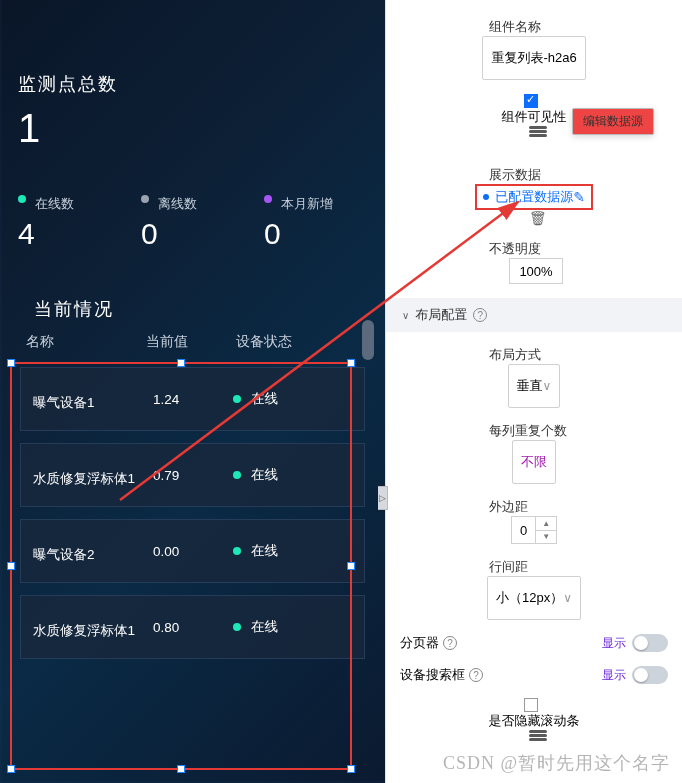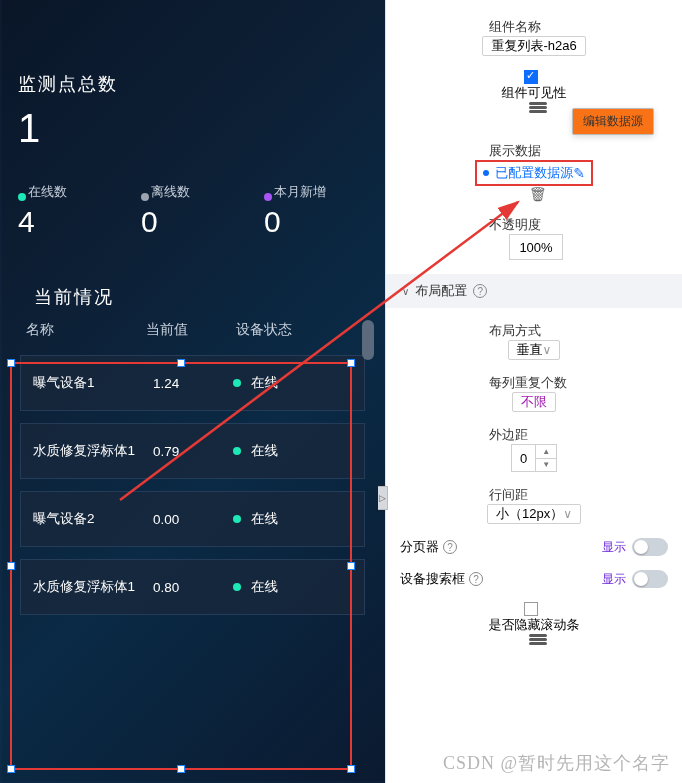--- a/index.html
+++ b/index.html
@@ -10,62 +10,62 @@
 .dashboard { width: 385px; height: 100%; background: linear-gradient(135deg, #0a1628 0%, #0d1f35 30%, #0a2a45 60%, #0b1a30 100%); color: #fff; padding: 14px 18px; position: relative; overflow: hidden; }
 .dashboard::before { content: ''; position: absolute; inset: 0; background:
   linear-gradient(90deg, rgba(40,80,130,0.15) 0 2px, transparent 2px 60px) repeat,
   linear-gradient(0deg, rgba(40,80,130,0.12) 0 2px, transparent 2px 50px) repeat;
   pointer-events: none; opacity: 0.6; }
 .dashboard > * { position: relative; z-index: 1; }
 .db-title { font-size: 18px; font-weight: 500; margin-top: 58px; letter-spacing: 2px; }
 .db-big { font-size: 40px; font-weight: 300; margin-top: 10px; }
 .stats { display: flex; gap: 20px; margin-top: 32px; }
 .stat { flex: 1; }
-.stat-label { font-size: 13px; display: flex; align-items: flex-end; gap: 2px; color: #c8d0db; }
+.stat-label { font-size: 13px; display: flex; align-items: flex-start; gap: 9px; color: #c8d0db; margin-top: 12px; }
 .dot { width: 8px; height: 8px; border-radius: 50%; display: inline-block; }
 .dot-green { background: #1de9b6; }
 .dot-gray { background: #9aa3af; }
 .dot-purple { background: #a855f7; }
 .stat-val { font-size: 30px; margin-top: 4px; font-weight: 300; letter-spacing: 2px; }
 
 .section-title { font-size: 18px; margin-top: 46px; letter-spacing: 2px; margin-left: 16px; }
 .tbl-head { display: flex; margin-top: 12px; font-size: 14px; color: #c8d0db; padding: 0 8px 4px; }
 .tbl-head > div:nth-child(1){ width:120px; } .tbl-head > div:nth-child(2){ width:90px; } .tbl-head > div:nth-child(3){ flex:1; }
 
 .selection-box { position: absolute; left: 10px; top: 362px; width: 342px; height: 408px; border: 2px solid #e53935; pointer-events: none; z-index: 5; }
 .sel-corner, .sel-mid { position: absolute; width: 8px; height: 8px; background: #fff; border: 1px solid #1e88ff; }
 .sel-corner.tl{top:-5px;left:-5px}.sel-corner.tr{top:-5px;right:-5px}.sel-corner.bl{bottom:-5px;left:-5px}.sel-corner.br{bottom:-5px;right:-5px}
 .sel-mid.tc{top:-5px;left:50%;margin-left:-4px}.sel-mid.bc{bottom:-5px;left:50%;margin-left:-4px}.sel-mid.lc{left:-5px;top:50%;margin-top:-4px}.sel-mid.rc{right:-5px;top:50%;margin-top:-4px}
 
 .rows { margin-top: 12px; display: flex; flex-direction: column; gap: 12px; padding: 0 2px; }
 .row { background: rgba(24, 40, 60, 0.78); border: 1px solid rgba(70,100,140,0.35); padding: 18px 12px; display: flex; align-items: center; font-size: 13.5px; }
-.row .c1{ width:120px; white-space:nowrap; overflow:hidden; } .row .c2{ width:80px; } .row .c3{ flex:1; display:flex; align-items:center; gap:10px; }
+.row .c1{ width:120px; white-space:nowrap; overflow:hidden;margin-top:8px; } .row .c2{ width:80px; } .row .c3{ flex:1; display:flex; align-items:center; gap:10px; }
 
 
 .panel { flex: 1; background: #fff; border-left: 1px solid #e2e2e2; height: 100%; padding: 18px 14px 0 14px; overflow: hidden; position: relative; }
 .field { display: flex; align-items: center; margin-bottom: 14px; min-height: 26px; flex-direction: column; }
 .field-label { width: 90px; font-size: 13px; color: #333; }
-.input, .select { flex: 1; height: 28px; border: 1px solid #d0d0d0; border-radius: 2px; padding: 0 8px; font-size: 13px; background: #fff; display:flex; align-items:center; justify-content:space-between; }
+.input, .select { flex: 1; height: 28px; border: 1px solid #d0d0d0; border-radius: 2px; padding: 12px 8px; font-size: 13px; background: #fff; display:flex; align-items:center; justify-content:space-between; }
 .select .chev { color: #999; font-size: 12px; }
 .num-input { flex:1; display:flex; }
 .num-input .inp { flex:1; height:28px; border:1px solid #d0d0d0; border-right:none; padding:0 8px; font-size:13px; display:flex; align-items:center; }
 .num-input .spin { width:22px; display:flex; flex-direction:column; }
 .num-input .spin div { flex:1; border:1px solid #d0d0d0; border-bottom:none; display:flex;align-items:center;justify-content:center; font-size:8px; color:#777; }
 .num-input .spin div:last-child { border-bottom:1px solid #d0d0d0; }
 .checkbox { width:14px; height:14px; border:1px solid #999; display:inline-block; margin-right:6px; vertical-align:middle; }
 .checkbox.checked { background:#0d6efd; border-color:#0d6efd; position:relative; }
 .checkbox.checked::after { content:'✓'; color:#fff; font-size:11px; position:absolute; top:-2px; left:1px; }
 .db-icon { width:18px;height:14px; display:inline-flex; flex-direction:column; gap:1px; margin-left:8px; vertical-align:middle; }
 .db-icon span{height:3px;background:#5a5a5a;border-radius:3px;}
 .slider-wrap { flex:1; display:flex; align-items:center; gap:4px; }
 .slider-track { flex:1; height:4px; background:#c8d6f5; border-radius:2px; position:relative; }
 .slider-fill { position:absolute; left:0; top:0; height:100%; width:100%; background:#0d6efd; border-radius:2px; }
 .slider-pct { width:54px; height:26px; border:1px solid #d0d0d0; font-size:13px; display:flex;align-items:center;justify-content:center; }
 
-.tooltip { position:absolute; top:108px; left:572px; background:#f97316; border:1px solid #bbb; padding:4px 10px; font-size:12px; color:#333; box-shadow:0 2px 6px rgba(0,0,0,0.15); z-index:3; border-radius:2px; }
+.tooltip { position:absolute; top:108px; left:572px; background:#ef4444; border:1px solid #bbb; padding:4px 10px; font-size:12px; color:#333; box-shadow:0 2px 6px rgba(0,0,0,0.15); z-index:3; border-radius:2px; }
 
 .datasrc-box { flex:1; display:flex; align-items:center; justify-content:space-between; border:2px solid #e53935; padding:2px 6px; }
 .datasrc-box .txt{ color:#0d6efd; font-size:13px; display:flex;align-items:center;gap:6px;}
 .datasrc-box .bullet{ width:6px;height:6px;border-radius:50%;background:#0d6efd; }
 .pencil { color:#0d6efd; font-size:14px; }
 .trash { color:#666; font-size:14px; margin-left:8px; }
 
 .collapse-head { background:#f1f3f6; margin: 6px -14px 14px; padding: 8px 16px; font-size: 13px; color:#333; display:flex; align-items:center; gap:6px; }
 .collapse-head .chev-d { font-size:10px; color:#666; }
 .info-circ { width:14px;height:14px;border:1px solid #888;border-radius:50%;display:inline-flex;align-items:center;justify-content:center;font-size:10px;color:#888;}

